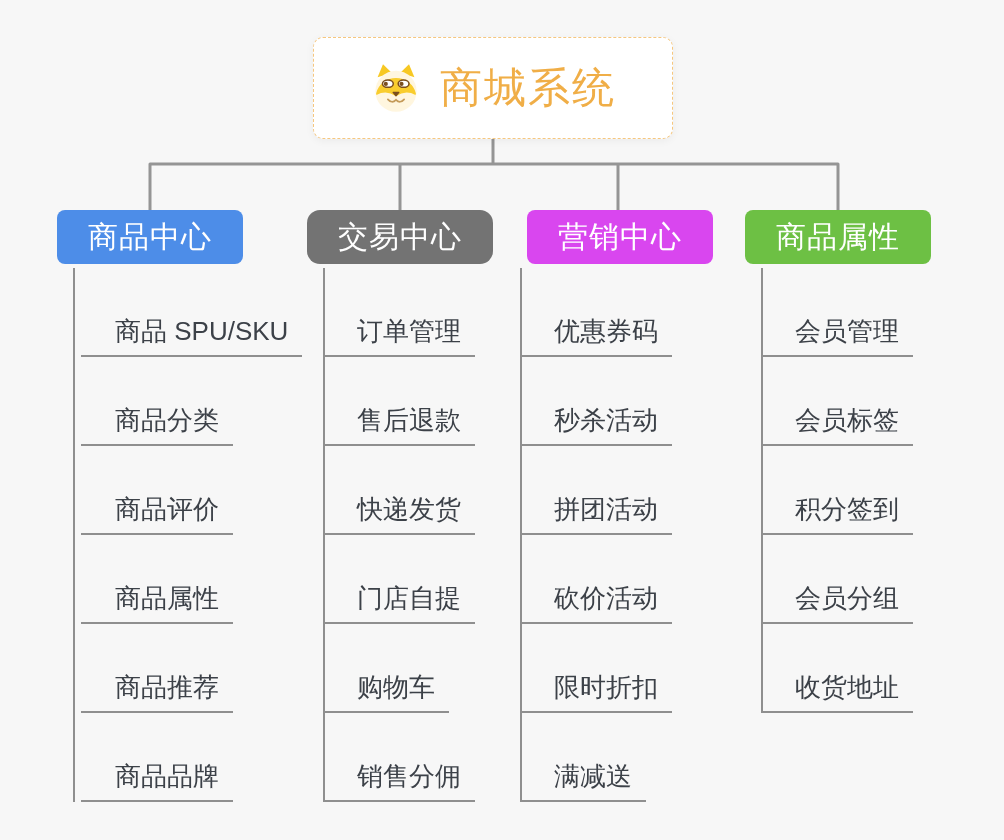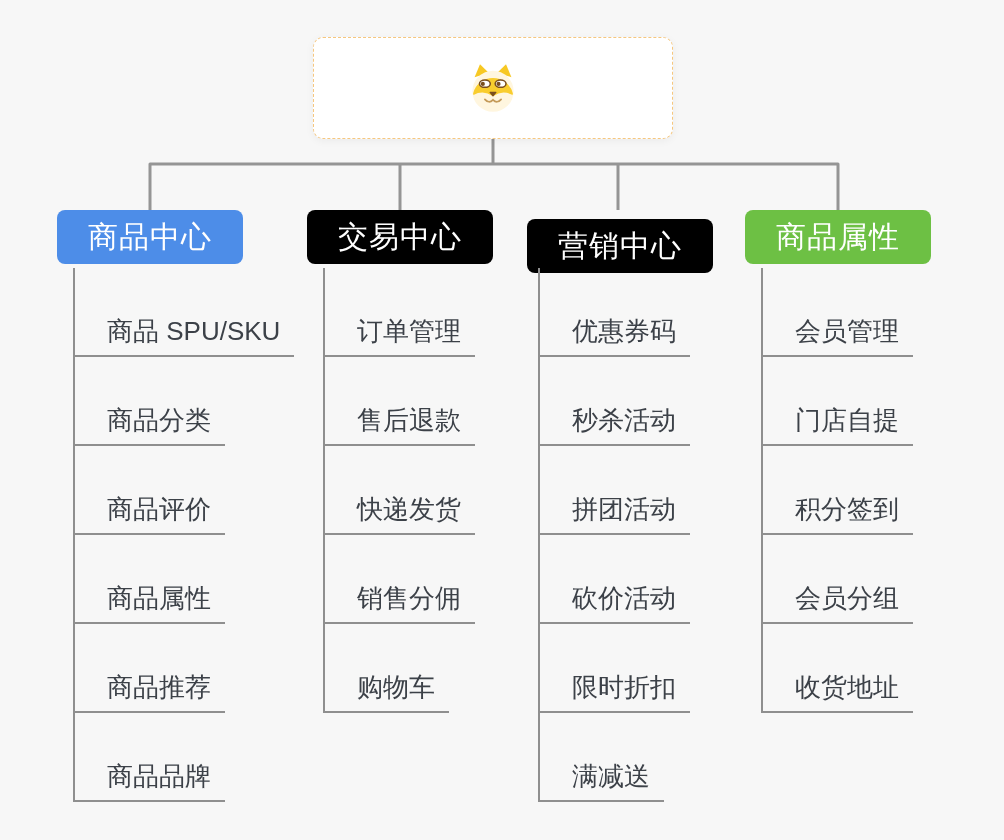--- a/index.html
+++ b/index.html
@@ -112,64 +112,68 @@
 
       <ellipse cx="16.5" cy="19" rx="5" ry="3.4" fill="#ffffff" stroke="#7a4e1f" stroke-width="1.4"></ellipse>
       <circle cx="14.6" cy="19.2" r="1.9" fill="#7a4e1f"></circle>
       <ellipse cx="31" cy="19" rx="5" ry="3.4" fill="#ffffff" stroke="#7a4e1f" stroke-width="1.4"></ellipse>
       <circle cx="29.1" cy="19.2" r="1.9" fill="#7a4e1f"></circle>
 
       <path d="M21.3,27 h5.4 l-2.7,3.4 Z" fill="#7a4e1f" stroke="#7a4e1f" stroke-width="1" stroke-linejoin="round"></path>
 
       <path d="M16.5,33.5 q3.7,4.2 7.5,0.4 q3.8,3.8 7.5,-0.4" fill="none" stroke="#c49a58" stroke-width="1.6" stroke-linecap="round"></path>
     </svg>
+    <span class="root-label">商城系统</span>
   </div>
 
   <div id="branches">
       <div class="branch-header" style="left: 57px; background: rgb(77, 141, 232);">商品中心</div>
-      <div class="children-col" style="left: 73px;">
+      <div class="children-col" style="left: 73px; padding-left: 8px;">
         <div class="child-item">
           <span class="child-label">商品 SPU/SKU</span>
         </div>
         <div class="child-item">
           <span class="child-label">商品分类</span>
         </div>
         <div class="child-item">
           <span class="child-label">商品评价</span>
         </div>
         <div class="child-item">
           <span class="child-label">商品属性</span>
         </div>
         <div class="child-item">
           <span class="child-label">商品推荐</span>
         </div>
         <div class="child-item">
           <span class="child-label">商品品牌</span>
         </div>
       </div>
-      <div class="branch-header" style="left: 307px; background: #000000;">交易中心</div>
+      <div class="branch-header" style="left: 307px; background: #737373; border-radius: 13px;">交易中心</div>
       <div class="children-col" style="left: 323px;">
         <div class="child-item">
           <span class="child-label">订单管理</span>
         </div>
         <div class="child-item">
           <span class="child-label">售后退款</span>
         </div>
         <div class="child-item">
           <span class="child-label">快递发货</span>
         </div>
         <div class="child-item">
+          <span class="child-label">门店自提</span>
+        </div>
+        <div class="child-item">
+          <span class="child-label">购物车</span>
+        </div>
+        <div class="child-item">
           <span class="child-label">销售分佣</span>
         </div>
-        <div class="child-item">
-          <span class="child-label">购物车</span>
-        </div>
-      </div>
-      <div class="branch-header" style="left: 527px; background: #000000; margin-top: 9px;">营销中心</div>
-      <div class="children-col" style="left: 538px;">
+      </div>
+      <div class="branch-header" style="left: 527px; background: #d946ef;">营销中心</div>
+      <div class="children-col" style="left: 520px;">
         <div class="child-item">
           <span class="child-label">优惠券码</span>
         </div>
         <div class="child-item">
           <span class="child-label">秒杀活动</span>
         </div>
         <div class="child-item">
           <span class="child-label">拼团活动</span>
         </div>
         <div class="child-item">
@@ -181,21 +185,21 @@
         <div class="child-item">
           <span class="child-label">满减送</span>
         </div>
       </div>
       <div class="branch-header" style="left: 745px; background: rgb(109, 192, 68);">商品属性</div>
       <div class="children-col" style="left: 761px;">
         <div class="child-item">
           <span class="child-label">会员管理</span>
         </div>
         <div class="child-item">
-          <span class="child-label">门店自提</span>
+          <span class="child-label">会员标签</span>
         </div>
         <div class="child-item">
           <span class="child-label">积分签到</span>
         </div>
         <div class="child-item">
           <span class="child-label">会员分组</span>
         </div>
         <div class="child-item">
           <span class="child-label">收货地址</span>
         </div>

